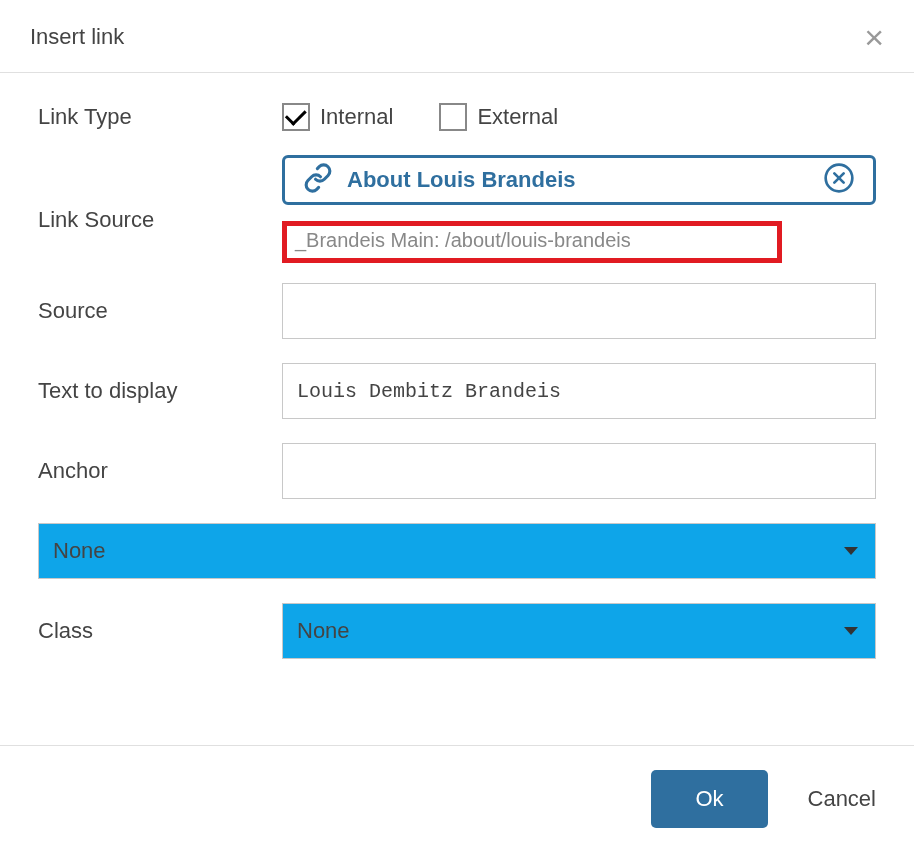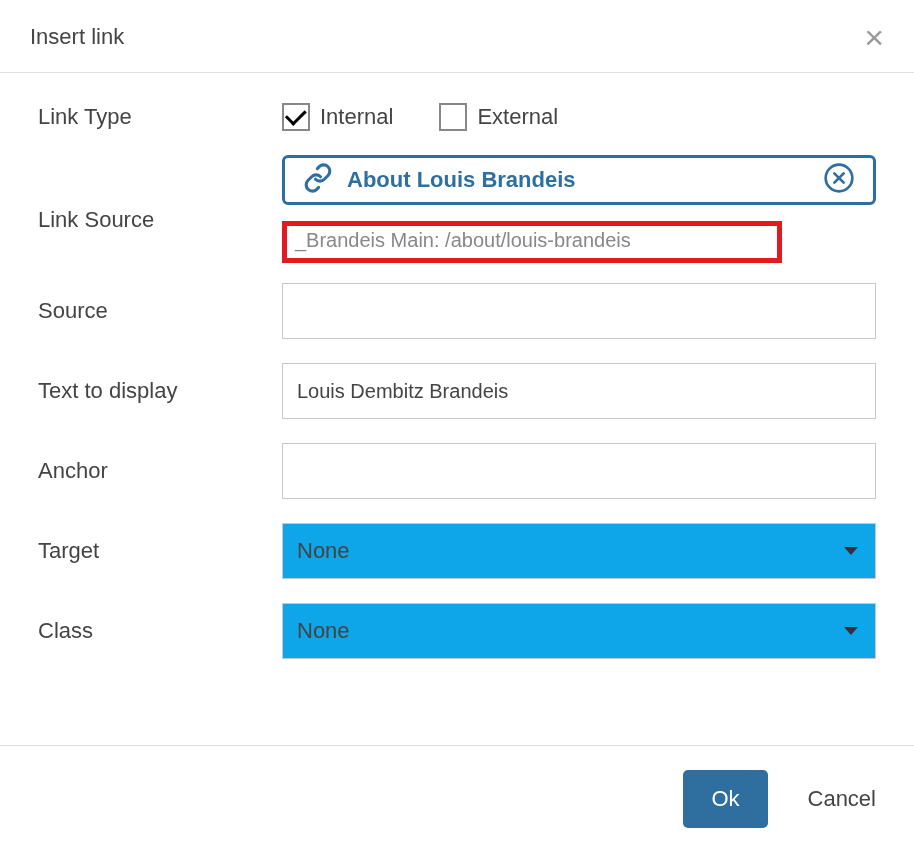--- a/index.html
+++ b/index.html
@@ -133,21 +133,21 @@
       color: #888;
     }
     .text-input {
       width: 100%;
       height: 56px;
       border: 1px solid #c8c8c8;
       padding: 0 14px;
       font-size: 20px;
       color: #444;
       background: #fff;
-      font-family: Liberation Sans, sans-serif;
+      font-family: Liberation Mono, monospace;
     }
     .select-wrap {
       position: relative;
       width: 100%;
     }
     .select-box {
       width: 100%;
       height: 56px;
       border: 1px solid #c8c8c8;
       padding: 0 44px 0 14px;
@@ -176,21 +176,21 @@
       display: flex;
       justify-content: flex-end;
       align-items: center;
       gap: 40px;
     }
     .btn-primary {
       background: #2f6f9f;
       color: #fff;
       border: none;
       border-radius: 5px;
-      padding: 16px 28px;
+      padding: 16px 44px;
       font-size: 22px;
       cursor: pointer;
       font-family: inherit;
     }
     .btn-cancel {
       background: none;
       border: none;
       font-size: 22px;
       color: #444;
       cursor: pointer;
@@ -263,21 +263,20 @@
     </div>
 
     <div class="form-row">
       <div class="form-label">Anchor</div>
       <div class="form-control-wrap">
         <input type="text" class="text-input" value="" style="">
       </div>
     </div>
 
     <div class="form-row">
-      <div class="form-label">Target</div>
       <div class="form-control-wrap">
         <div class="select-wrap">
           <div class="select-box">
             <span>None</span>
           </div>
           <span class="select-caret"></span>
         </div>
       </div>
     </div>
 

